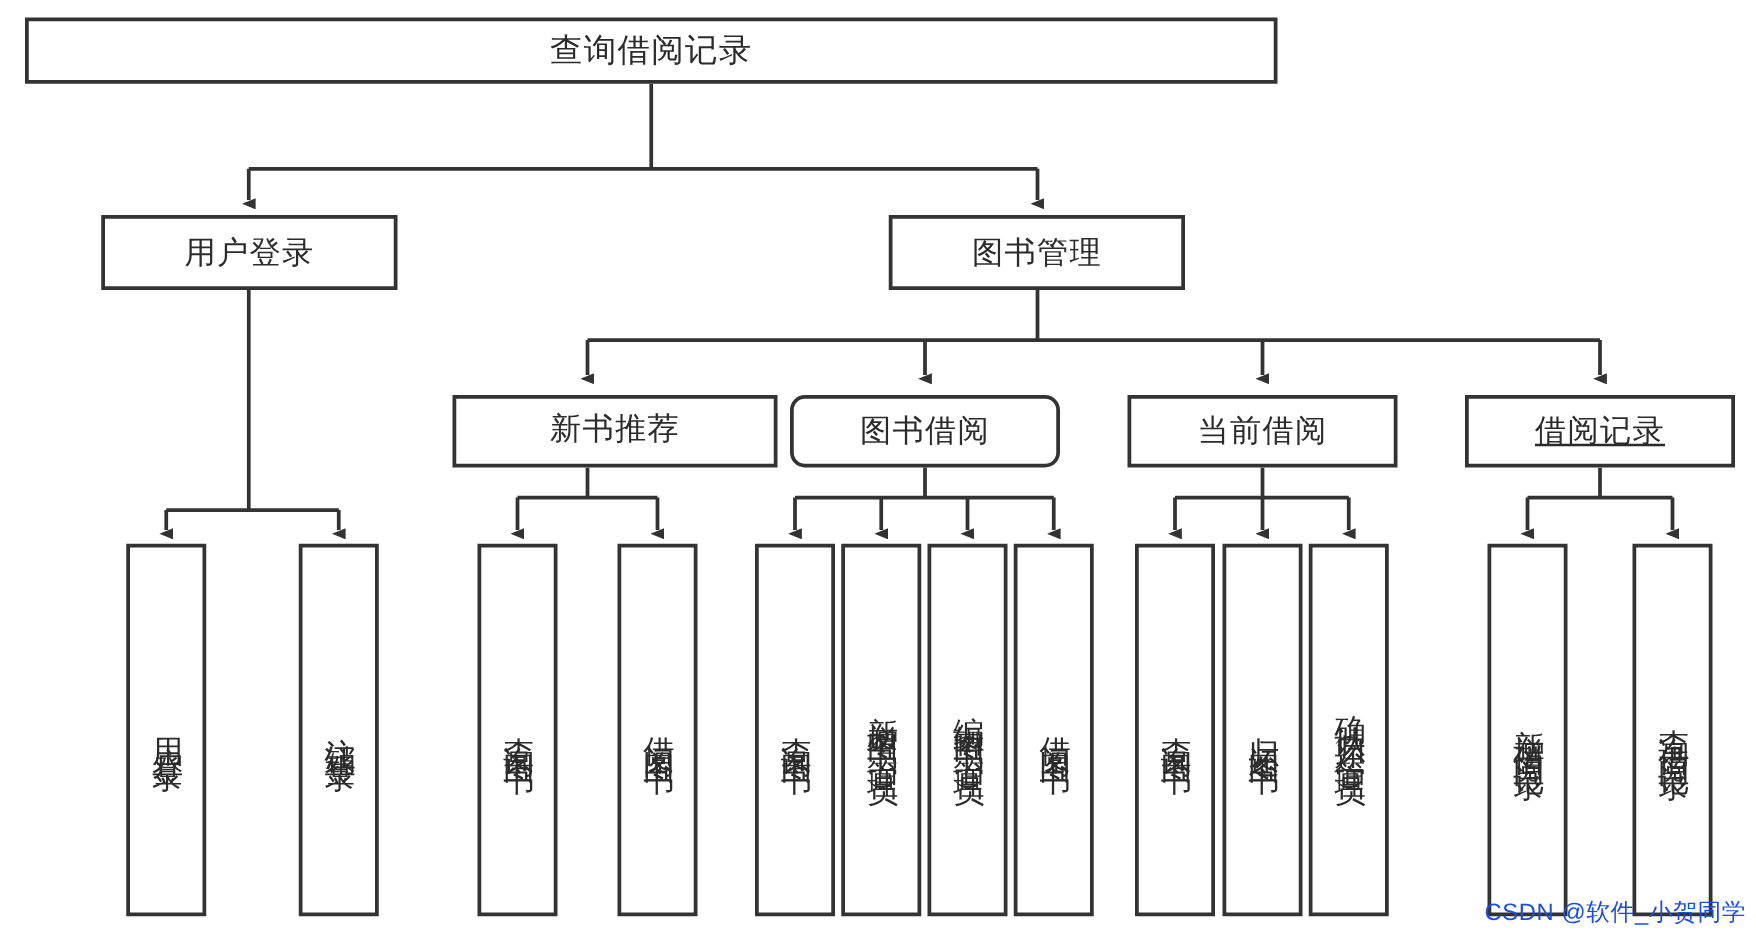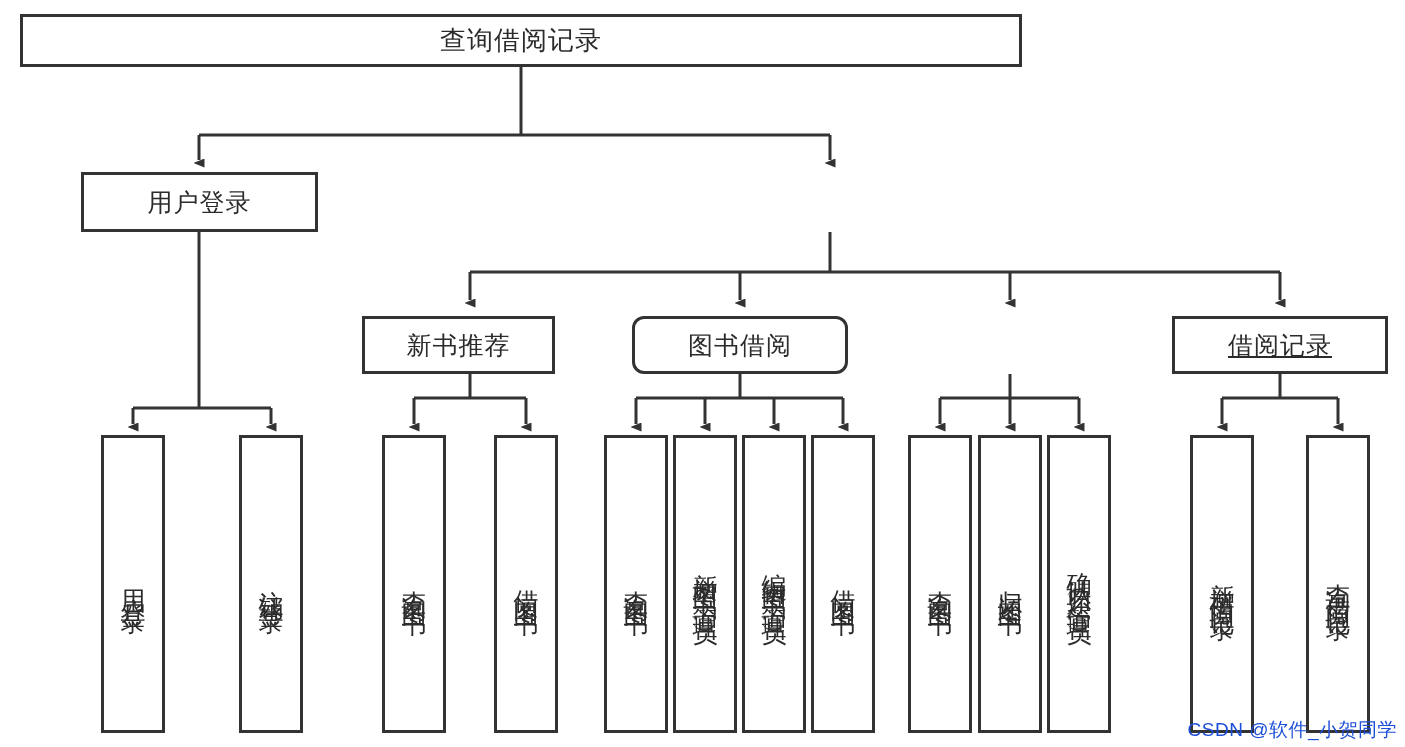--- a/index.html
+++ b/index.html
@@ -139,29 +139,35 @@
   </svg>
 
   <div class="node horiz root" style="left:20px; top:14px; width:1002px; height:53px;">
     <span class="label">查询借阅记录</span>
   </div>
 
   <div class="node horiz" style="left:81px; top:172px; width:237px; height:60px;">
     <span class="label">用户登录</span>
   </div>
 
-
-  <div class="node horiz" style="left:362px; top:316px; width:193px; height:58px;">
+  <div class="node horiz" style="left:711px; top:172px; width:237px; height:60px;">
+    <span class="label">图书管理</span>
+  </div>
+
+  <div class="node horiz" style="left:362px; top:316px; width:260px; height:58px;font-family:Liberation Mono, monospace;">
     <span class="label">新书推荐</span>
   </div>
 
   <div class="node horiz" style="left:632px; top:316px; width:216px; height:58px;border-radius:12px;">
     <span class="label">图书借阅</span>
   </div>
 
+  <div class="node horiz" style="left:902px; top:316px; width:216px; height:58px;">
+    <span class="label">当前借阅</span>
+  </div>
 
   <div class="node horiz" style="left:1172px; top:316px; width:216px; height:58px;text-decoration:underline;">
     <span class="label">借阅记录</span>
   </div>
 
   <div class="node vert" style="left:101px; top:435px; width:64px; height:298px;">
     <span class="label">用户登录</span>
   </div>
   <div class="node vert" style="left:239px; top:435px; width:64px; height:298px;">
     <span class="label">注销登录</span>

